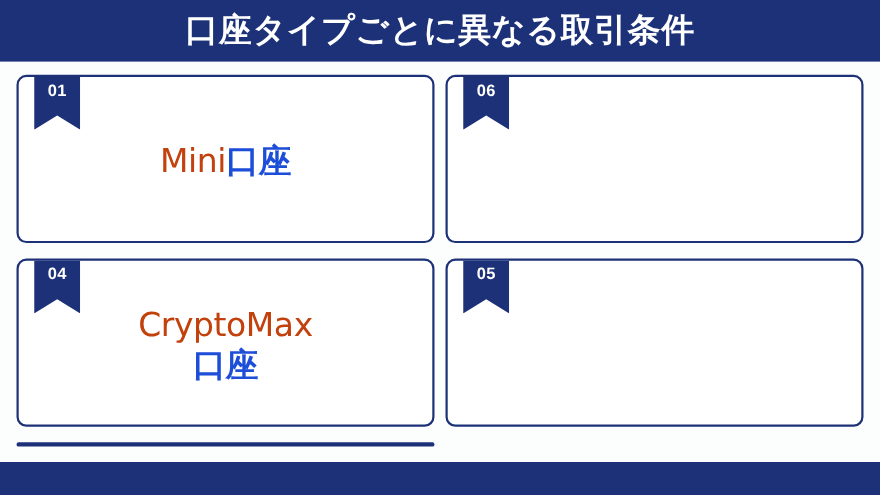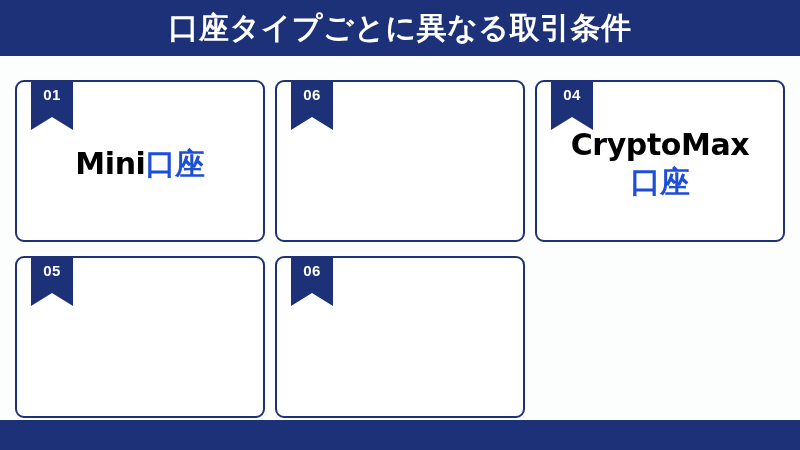--- a/index.html
+++ b/index.html
@@ -50,25 +50,25 @@
     bottom: 0;
     width: 800px;
     height: 30px;
     background: #1c3177;
   }
 
   
   .card-grid {
     position: absolute;
     left: 15px;
-    top: 80px;
+    top: 68px;
     width: 770px;
     height: 338px;
     display: grid;
-    grid-template-columns: repeat(3, 1fr);
+    grid-template-columns: repeat(2, 1fr);
     grid-template-rows: repeat(2, 1fr);
     column-gap: 10px;
     row-gap: 14px;
   }
 
   .card {
     position: relative;
     background: #ffffff;
     border: 2px solid #1c3177;
     border-radius: 9px;
@@ -105,23 +105,23 @@
 
   
   .card-label {
     text-align: center;
     line-height: 1.22;
     padding: 0 10px;
     margin-top: 6px;
     font-family: "DejaVu Sans", "Liberation Sans", sans-serif;
   }
   .label-en {
-    color: #000000;
+    color: #c2410c;
     font-size: 30px;
-    font-weight: bold;
+    font-weight: normal;
     letter-spacing: -0.4px;
   }
   .label-jp {
     color: #1d4ed8;
     font-size: 30px;
     font-weight: bold;
     letter-spacing: -0.4px;
   }
   .card.two-line .label-en,
   .card.two-line .label-jp {

